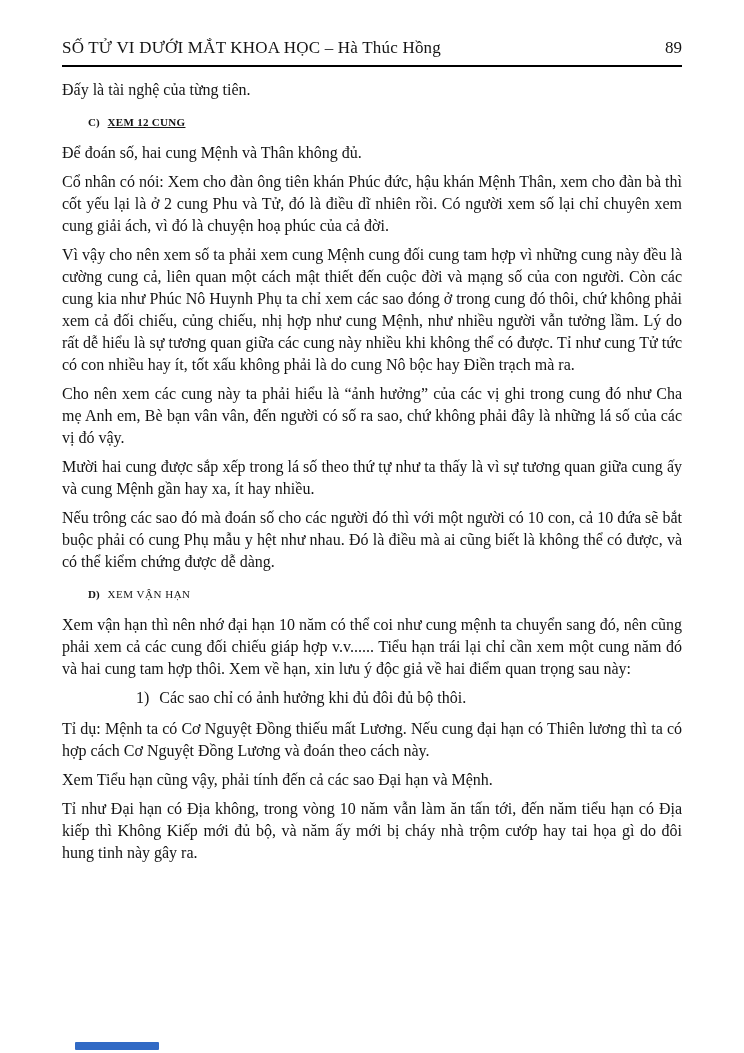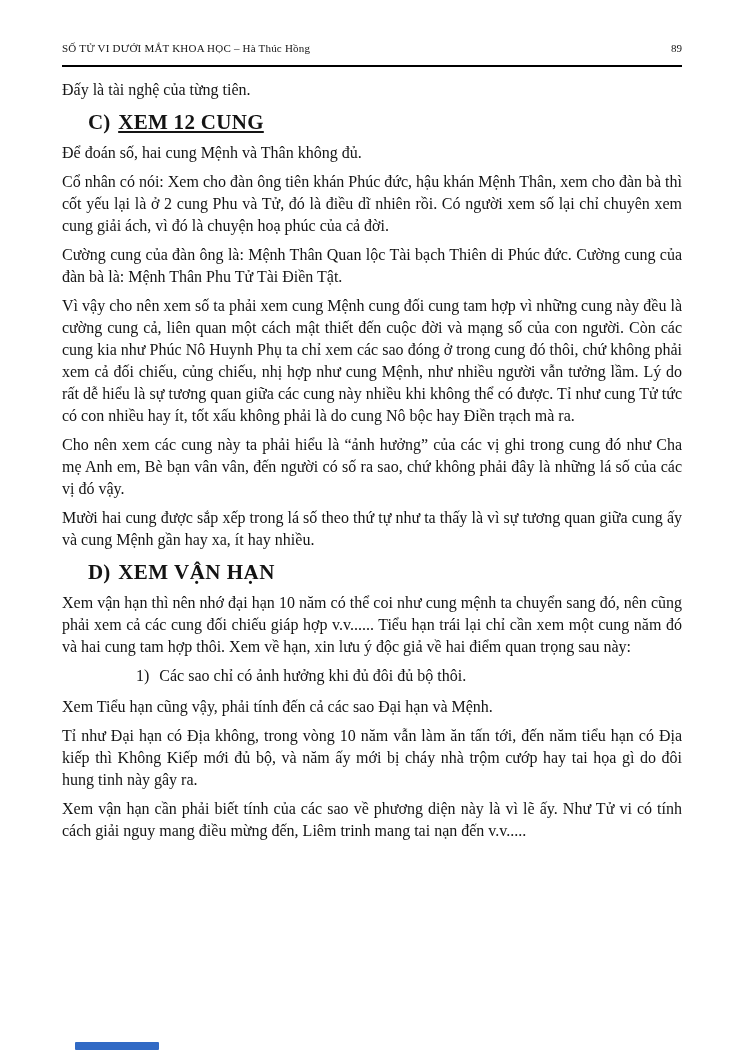--- a/index.html
+++ b/index.html
@@ -15,53 +15,53 @@
     box-sizing: border-box;
     padding: 38px 62px 0 62px;
     font-family: "Liberation Serif", "DejaVu Serif", serif;
     color: #141414;
     overflow: hidden;
   }
   .header-row {
     display: flex;
     justify-content: space-between;
     align-items: baseline;
-    font-size: 11px;
+    font-size: 17px;
     line-height: 20px;
   }
   .header-title { letter-spacing: 0.2px; }
   .header-rule {
     border: none;
     border-top: 2px solid #000000;
     margin: 7px 0 0 0;
   }
   .content {
     margin-top: 12px;
     font-size: 16px;
     line-height: 22px;
   }
   .content p {
     margin: 0 0 7px 0;
     text-align: justify;
   }
   .section-heading {
     margin: 10px 0 9px 26px;
-    font-size: 21px;
+    font-size: 11px;
   }
   .section-heading .sec-label {
     font-weight: bold;
     margin-right: 8px;
   }
   .section-heading.underlined .sec-title {
     font-weight: bold;
     text-decoration: underline;
     letter-spacing: 0.3px;
   }
   .section-heading.plain .sec-title {
-    font-weight: bold;
+    font-weight: normal;
     letter-spacing: 0.5px;
     text-align: right;
   }
   .list-item {
     margin: 0 0 9px 74px;
     text-align: left;
   }
   .list-item .li-label { margin-right: 10px; }
   .scroll-thumb {
     position: absolute;
@@ -87,36 +87,36 @@
   <div class="content">
 
     <p>Đấy là tài nghệ của từng tiên.</p>
 
     <div class="section-heading underlined">
       <span class="sec-label">C)</span><span class="sec-title">XEM 12 CUNG</span>
     </div>
 
     <p>Để đoán số, hai cung Mệnh và Thân không đủ.</p>
     <p>Cổ nhân có nói: Xem cho đàn ông tiên khán Phúc đức, hậu khán Mệnh Thân, xem cho đàn bà thì cốt yếu lại là ở 2 cung Phu và Tử, đó là điều dĩ nhiên rồi. Có người xem số lại chỉ chuyên xem cung giải ách, vì đó là chuyện hoạ phúc của cả đời.</p>
-    <p>Cường cung của đàn ông là: Mệnh Thân Quan lộc Tài bạch Thiên di Phúc đức. Cường cung của đàn bà là: Mệnh Thân Phu Tử Tài Điền Tật.</p>
     <p>Vì vậy cho nên xem số ta phải xem cung Mệnh cung đối cung tam hợp vì những cung này đều là cường cung cả, liên quan một cách mật thiết đến cuộc đời và mạng số của con người. Còn các cung kia như Phúc Nô Huynh Phụ ta chỉ xem các sao đóng ở trong cung đó thôi, chứ không phải xem cả đối chiếu, củng chiếu, nhị hợp như cung Mệnh, như nhiều người vẫn tưởng lầm. Lý do rất dễ hiểu là sự tương quan giữa các cung này nhiều khi không thể có được. Tỉ như cung Tử tức có con nhiều hay ít, tốt xấu không phải là do cung Nô bộc hay Điền trạch mà ra.</p>
     <p>Cho nên xem các cung này ta phải hiểu là “ảnh hưởng” của các vị ghi trong cung đó như Cha mẹ Anh em, Bè bạn vân vân, đến người có số ra sao, chứ không phải đây là những lá số của các vị đó vậy.</p>
     <p>Mười hai cung được sắp xếp trong lá số theo thứ tự như ta thấy là vì sự tương quan giữa cung ấy và cung Mệnh gần hay xa, ít hay nhiều.</p>
+    <p>Nếu trông các sao đó mà đoán số cho các người đó thì với một người có 10 con, cả 10 đứa sẽ bắt buộc phải có cung Phụ mẫu y hệt như nhau. Đó là điều mà ai cũng biết là không thể có được, và có thể kiểm chứng được dễ dàng.</p>
 
     <div class="section-heading plain">
       <span class="sec-label">D)</span><span class="sec-title">XEM VẬN HẠN</span>
     </div>
 
     <p>Xem vận hạn thì nên nhớ đại hạn 10 năm có thể coi như cung mệnh ta chuyển sang đó, nên cũng phải xem cả các cung đối chiếu giáp hợp v.v...... Tiểu hạn trái lại chỉ cần xem một cung năm đó và hai cung tam hợp thôi. Xem về hạn, xin lưu ý độc giả về hai điểm quan trọng sau này:</p>
 
     <div class="list-item">
       <span class="li-label">1)</span><span>Các sao chỉ có ảnh hưởng khi đủ đôi đủ bộ thôi.</span>
     </div>
 
+    <p>Tỉ dụ: Mệnh ta có Cơ Nguyệt Đồng thiếu mất Lương. Nếu cung đại hạn có Thiên lương thì ta có hợp cách Cơ Nguyệt Đồng Lương và đoán theo cách này.</p>
     <p>Xem Tiểu hạn cũng vậy, phải tính đến cả các sao Đại hạn và Mệnh.</p>
     <p>Tỉ như Đại hạn có Địa không, trong vòng 10 năm vẫn làm ăn tấn tới, đến năm tiểu hạn có Địa kiếp thì Không Kiếp mới đủ bộ, và năm ấy mới bị cháy nhà trộm cướp hay tai họa gì do đôi hung tinh này gây ra.</p>
-    <p>Xem vận hạn cần phải biết tính của các sao về phương diện này là vì lẽ ấy. Như Tử vi có tính cách giải nguy mang điều mừng đến, Liêm trinh mang tai nạn đến v.v.....</p>
 
   </div>
 
   <div class="scroll-thumb"></div>
 
 </div>
 
 </body></html>

